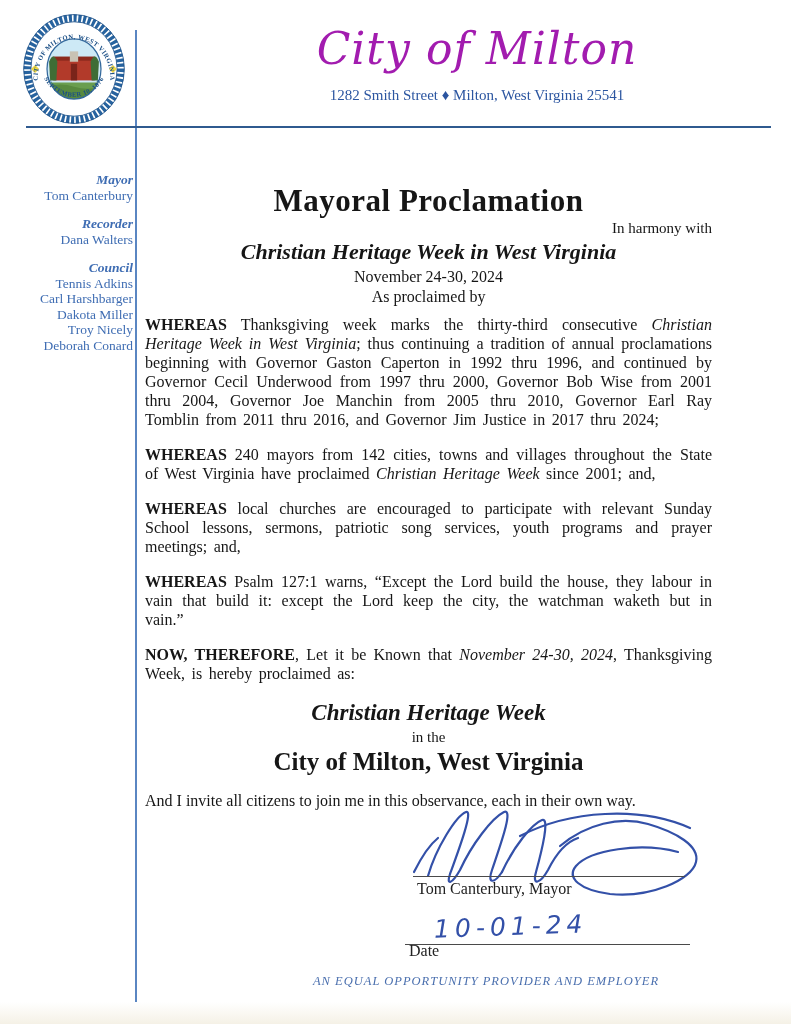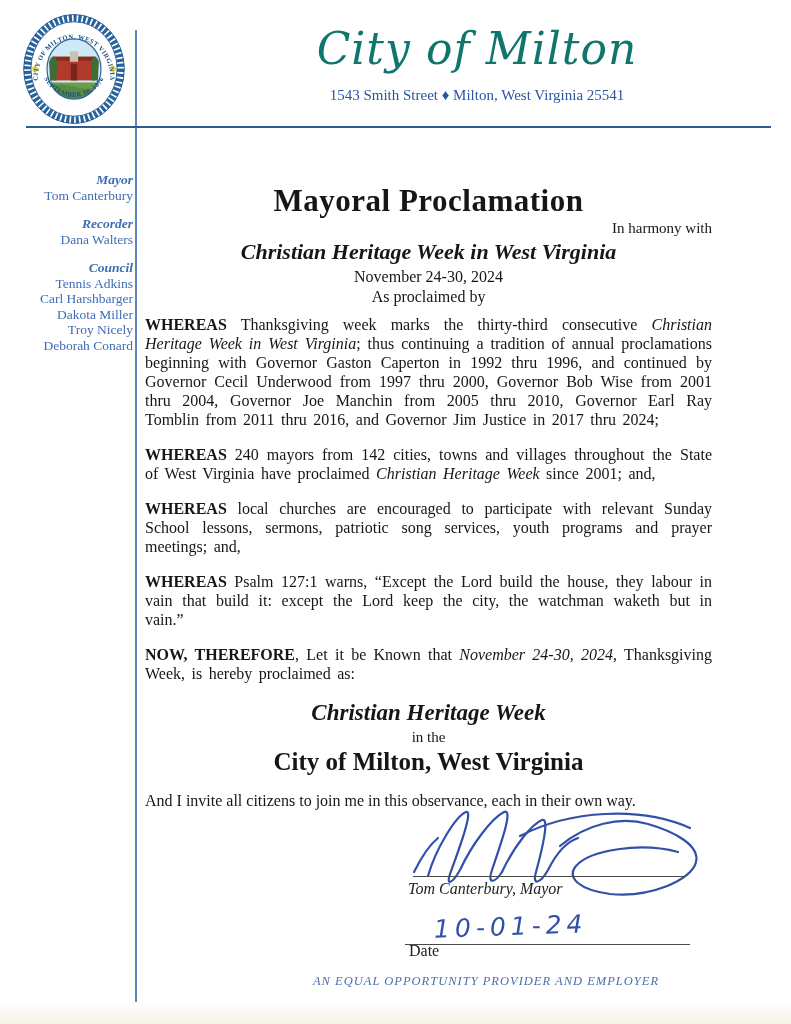--- a/index.html
+++ b/index.html
@@ -18,21 +18,21 @@
 
   
   .seal { position: absolute; left: 22px; top: 14px; }
 
   
   .header-text { position: absolute; left: 180px; top: 18px; width: 594px; text-align: center; }
   .city-script {
     font-family: "DejaVu Serif", serif;
     font-style: italic; font-weight: normal;
     font-size: 44px; line-height: 62px;
-    color: #0f766e; letter-spacing: 1px;
+    color: #a21caf; letter-spacing: 1px;
   }
   .addr-line { font-size: 15px; line-height: 17px; color: #2b55a0; margin-top: 7px; }
   .phone-line { font-size: 15px; line-height: 17px; color: #2b55a0; margin-top: 2px; }
 
   
   .sidebar { position: absolute; left: 33px; top: 172px; width: 100px; color: #3f6db3; font-size: 13.5px; line-height: 15.5px; }
   .official-group { margin-bottom: 13px; text-align: right; }
   .official-title { font-weight: bold; font-style: italic; }
 
   
@@ -52,21 +52,21 @@
   .declaration { margin-top: 4px; text-align: center; }
   .week-title { font-size: 23px; line-height: 28px; font-weight: bold; font-style: italic; }
   .in-the { font-size: 15px; line-height: 20px; }
   .city-line { font-size: 25px; line-height: 30px; font-weight: bold; }
 
   .invitation { margin-top: 14px; font-size: 16px; line-height: 19px; }
 
   
   .sig-svg { position: absolute; left: 400px; top: 798px; }
   .sig-line { position: absolute; left: 413px; top: 876px; width: 272px; height: 1px; background: #4a4a4a; }
-  .sig-name { position: absolute; left: 408px; top: 880px; font-size: 16px; color: #222; font-style: italic; }
+  .sig-name { position: absolute; left: 417px; top: 880px; font-size: 16px; color: #222; }
   .date-hand {
     position: absolute; left: 434px; top: 912px;
     font-family: "DejaVu Sans", sans-serif;
     font-style: italic; font-size: 25px; letter-spacing: 5px;
     color: #3350a8; transform: rotate(-2deg);
   }
   .date-line { position: absolute; left: 405px; top: 944px; width: 285px; height: 1px; background: #4a4a4a; }
   .date-label { position: absolute; left: 409px; top: 942px; font-size: 16px; color: #222; }
 
   
@@ -120,21 +120,21 @@
         <textPath href="#sealTopArc" startOffset="50%" text-anchor="middle">CITY OF MILTON, WEST VIRGINIA</textPath>
       </text>
       <text font-size="6.4" font-weight="bold" fill="#1b4f86" letter-spacing="0.4" font-family="Liberation Serif, serif">
         <textPath href="#sealBottomArc" startOffset="50%" text-anchor="middle">SEPTEMBER 10, 1876</textPath>
       </text>
     </svg>
   </div>
 
   <div class="header-text">
     <div class="city-script">City of Milton</div>
-    <div class="addr-line">1543 Smith Street ♦ Milton, West Virginia 25541</div>
+    <div class="addr-line">1282 Smith Street ♦ Milton, West Virginia 25541</div>
   </div>
 
   <div class="sidebar">
     <div class="official-group">
       <div class="official-title">Mayor</div>
       <div class="official-name">Tom Canterbury</div>
     </div>
     <div class="official-group">
       <div class="official-title">Recorder</div>
       <div class="official-name">Dana Walters</div>

